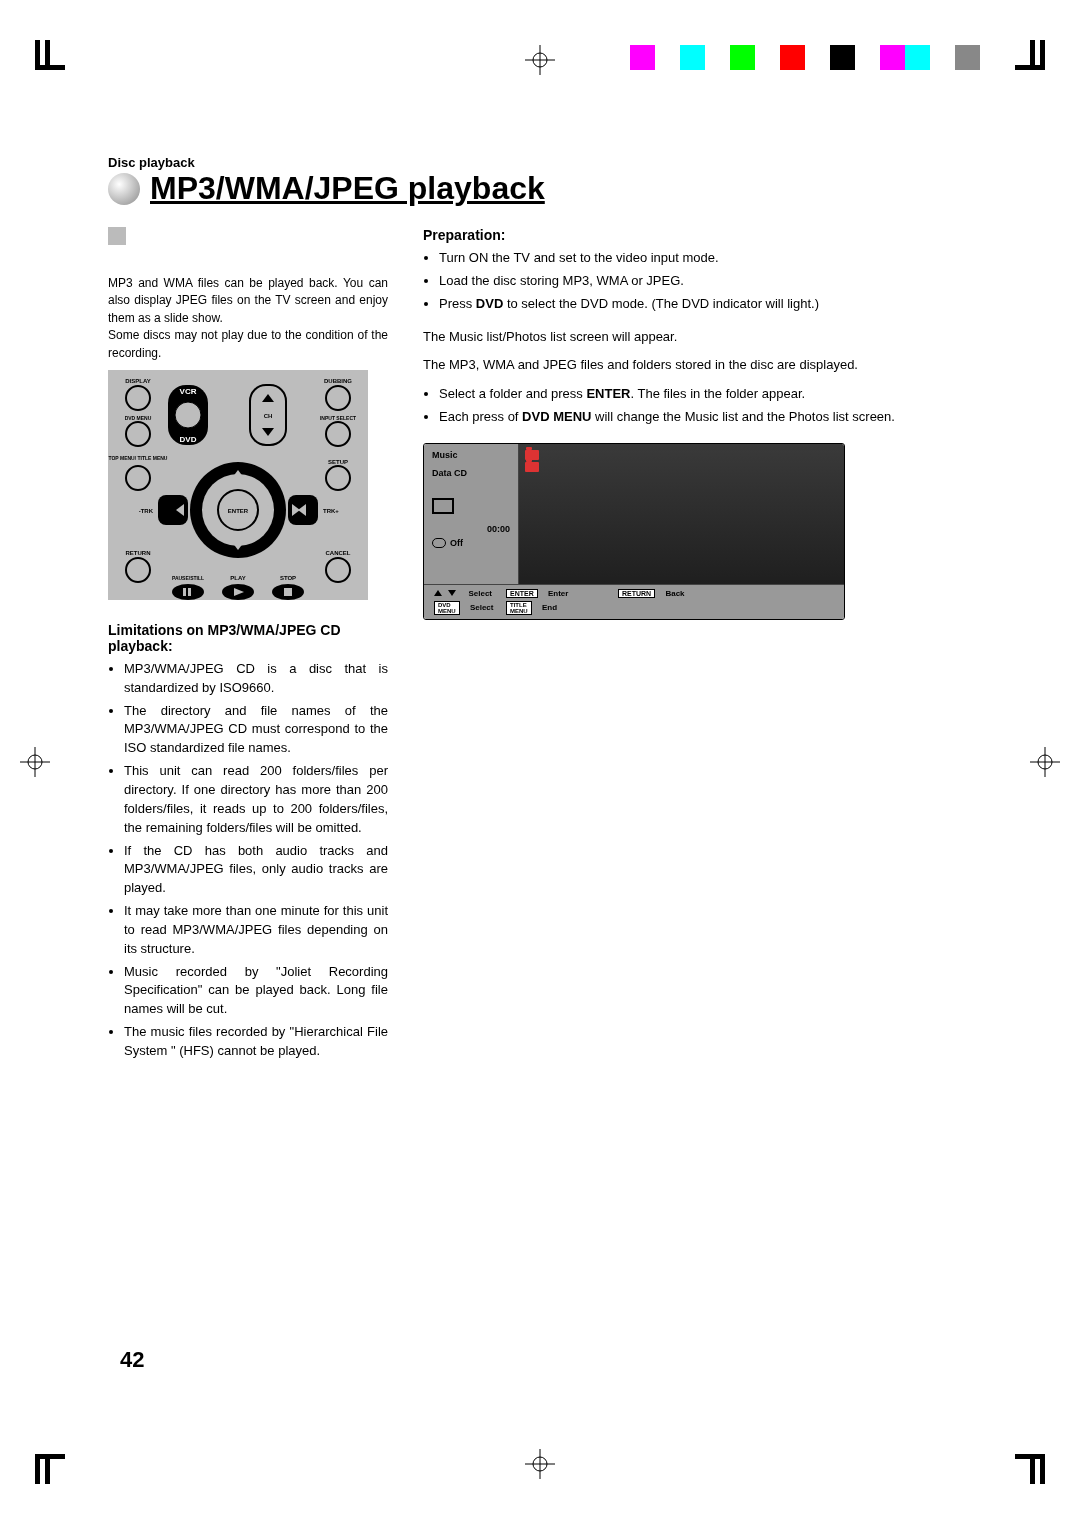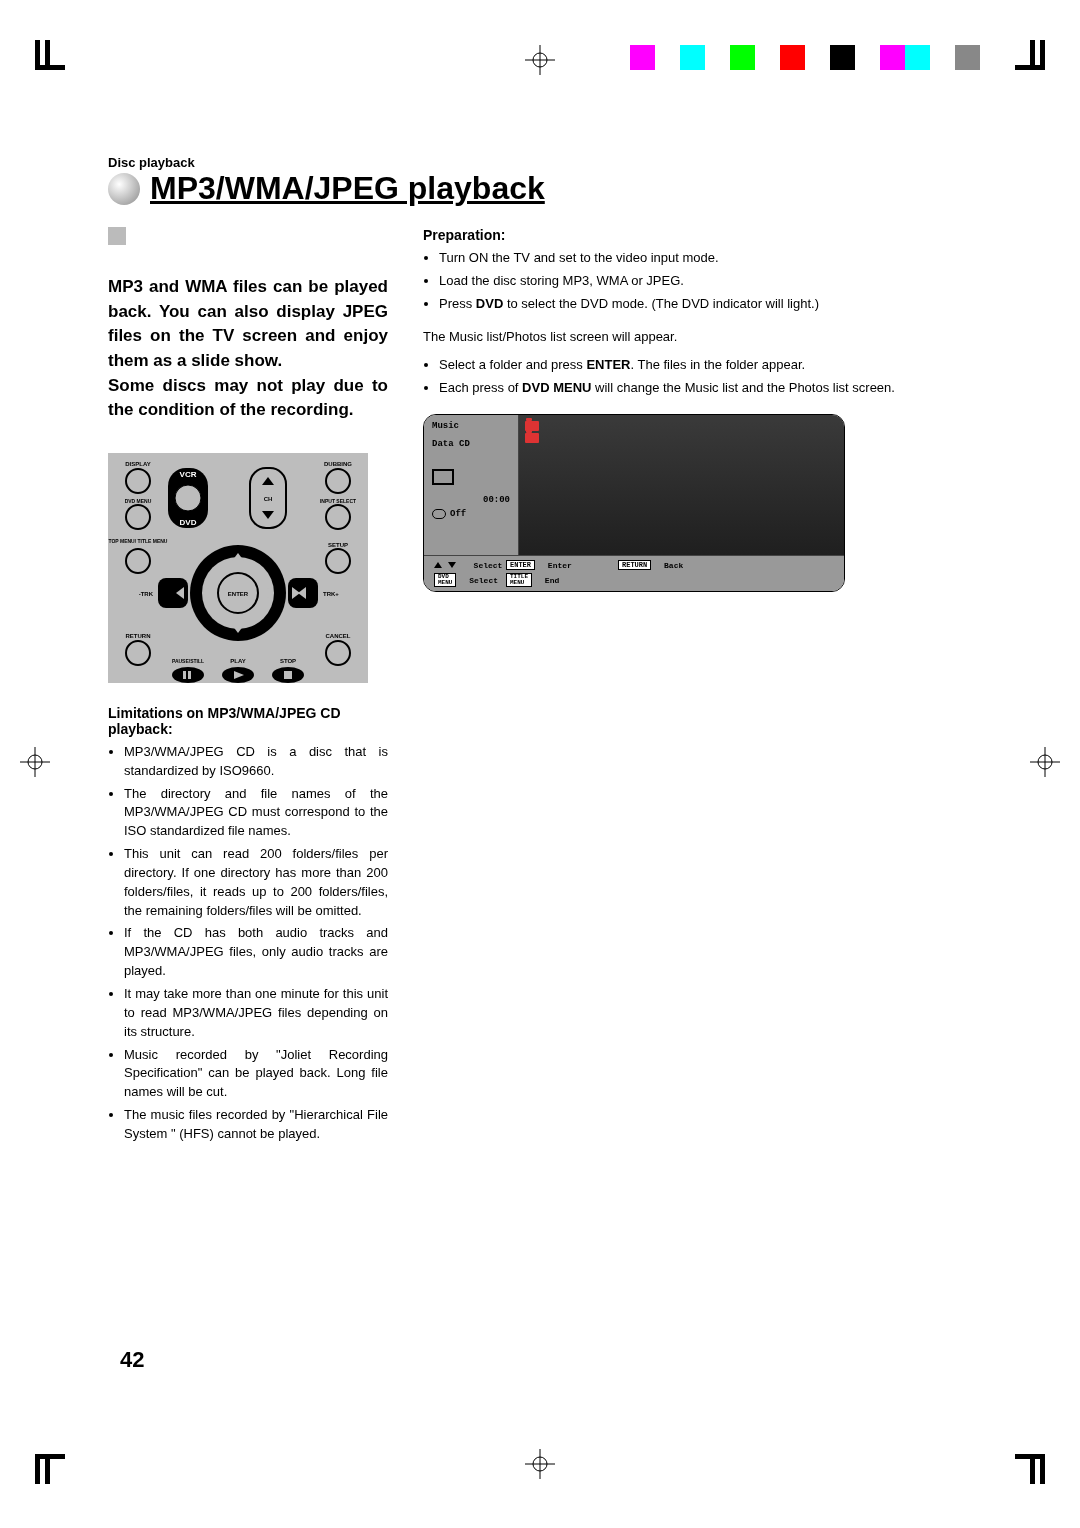--- a/index.html
+++ b/index.html
@@ -44,36 +44,36 @@
     width: 32px; height: 32px; border-radius: 50%;
     background: radial-gradient(circle at 35% 35%, #fff 0%, #d0d0d0 40%, #888 100%);
     margin-right: 10px;
     flex: none;
   }
   .title-text { font-size: 32px; font-weight: bold; text-decoration: underline; }
   .columns { display: flex; gap: 35px; }
   .col-left { width: 280px; flex: none; }
   .col-right { flex: 1; }
   .grey-square { width: 18px; height: 18px; background: #bbb; margin-bottom: 30px; }
-  .intro { font-size: 17px; font-weight: bold; line-height: 1.45; text-align: justify; margin-bottom: 30px; }
+  .intro { font-size: 12px; font-weight: normal; line-height: 1.45; text-align: justify; margin-bottom: 8px; }
   .remote-svg { width: 260px; margin-bottom: 18px; }
   .sub-head { font-size: 14px; font-weight: bold; margin-bottom: 6px; }
   ul.bullets { margin: 0 0 14px 0; padding-left: 16px; font-size: 13px; line-height: 1.45; }
   ul.bullets li { margin-bottom: 4px; text-align: justify; }
   .body-text { font-size: 13px; line-height: 1.45; text-align: justify; margin-bottom: 10px; }
   .page-num { position: absolute; left: 12px; bottom: 0; font-size: 22px; font-weight: bold; }
 
   
   .osd-wrap { margin-top: 16px; }
   .osd {
     width: 420px;
-    border-radius: 13px;
+    border-radius: 3px;
     border: 1.5px solid #000;
     overflow: hidden;
-    font-family: Liberation Mono, monospace;
+    font-family: Liberation Sans, sans-serif;
   }
   .osd-top {
     display: flex;
     height: 140px;
   }
   .osd-side {
     width: 95px; background: #999; color: #000;
     font-size: 9px; font-weight: bold;
     display: flex; flex-direction: column;
     padding: 6px 8px;
@@ -264,20 +264,21 @@
 
     <div class="col-right">
       <div class="sub-head">Preparation:</div>
       <ul class="bullets">
         <li>Turn ON the TV and set to the video input mode.</li>
         <li>Load the disc storing MP3, WMA or JPEG.</li>
         <li><span>Press </span><b>DVD</b><span> to select the DVD mode. (The DVD indicator will light.)</span></li>
       </ul>
 
       <div class="body-text">The Music list/Photos list screen will appear.</div>
+      <div class="body-text">The MP3, WMA and JPEG files and folders stored in the disc are displayed.</div>
       <ul class="bullets">
         <li><span>Select a folder and press </span><b>ENTER</b><span>. The files in the folder appear.</span></li>
         <li><span>Each press of </span><b>DVD MENU</b><span> will change the Music list and the Photos list screen.</span></li>
       </ul>
 
       <div class="osd-wrap">
         <div class="osd">
           <div class="osd-top">
             <div class="osd-side">
               <div class="sp1">Music</div>

